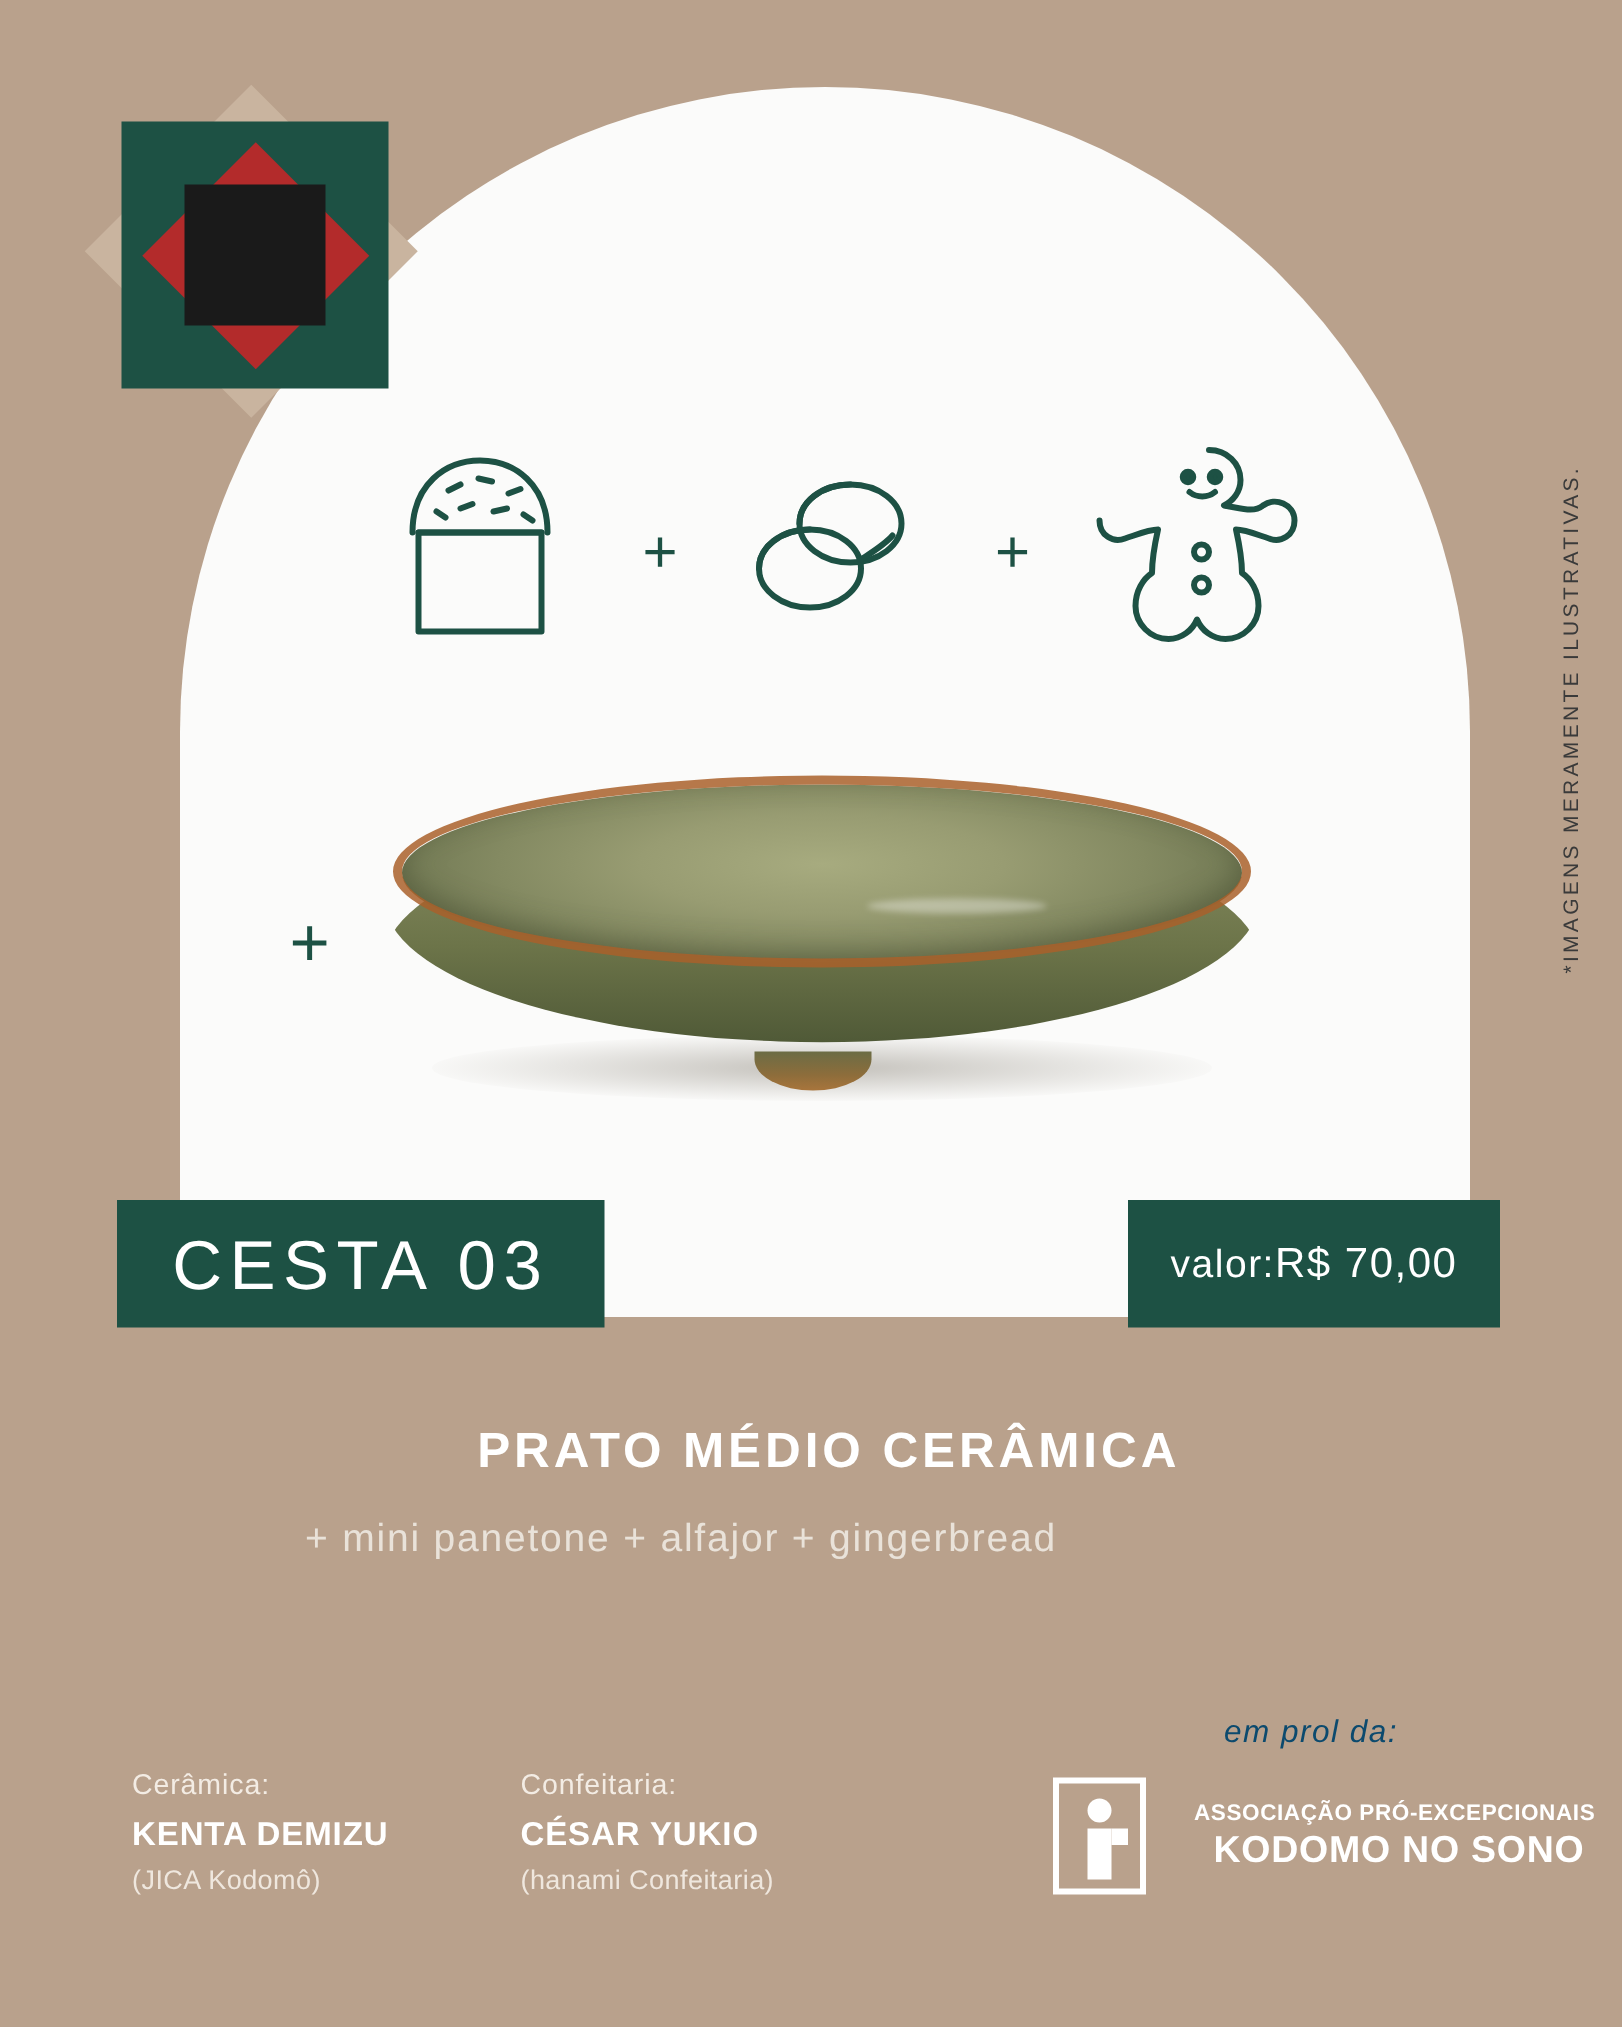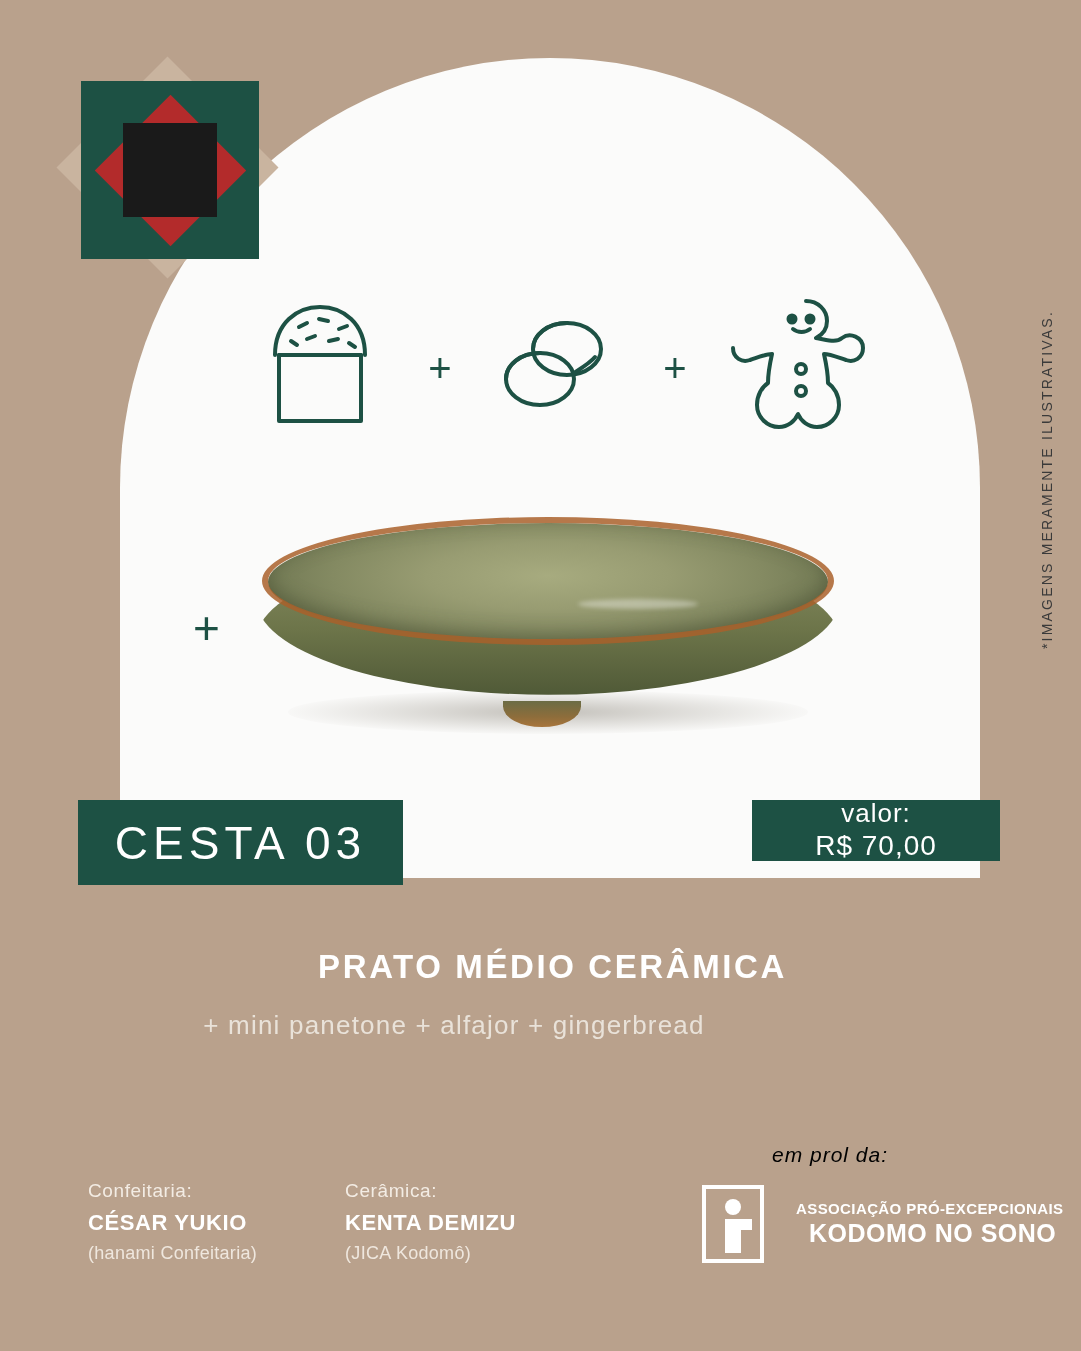--- a/index.html
+++ b/index.html
@@ -200,24 +200,24 @@
     font-family: "Liberation Sans", sans-serif;
     font-weight: 400;
   }
 
   
   .badge-valor {
     position: absolute;
     left: 752px;
     top: 800px;
     width: 248px;
-    height: 61px;
+    height: 85px;
     background: #1d5144;
     display: flex;
-    flex-direction: column;
+    flex-direction: row;
     align-items: center;
     justify-content: center;
     line-height: 1.22;
   }
   .badge-valor .v-label {
     color: #ffffff;
     font-size: 26px;
     letter-spacing: 1px;
   }
   .badge-valor .v-price {
@@ -273,23 +273,23 @@
   .credit-org {
     color: #efe7de;
     font-size: 18px;
     margin-top: 4px;
     letter-spacing: 0.3px;
   }
 
   
   .benefit-label {
     position: absolute;
-    left: 772px;
+    left: 816px;
     top: 1143px;
-    color: #000000;
+    color: #0c4a6e;
     font-size: 21px;
     font-style: italic;
     letter-spacing: 1px;
   }
   .benefit-block {
     position: absolute;
     left: 702px;
     top: 1185px;
     display: flex;
     align-items: center;
@@ -420,28 +420,28 @@
   <div class="badge-valor">
     <div class="v-label">valor:</div>
     <div class="v-price">R$ 70,00</div>
   </div>
 
   <div class="product-title">PRATO MÉDIO CERÂMICA</div>
   <div class="product-sub">+ mini panetone + alfajor + gingerbread</div>
 
   <div class="credits">
     <div class="credit-block">
+      <div class="credit-role">Cerâmica:</div>
+      <div class="credit-name">KENTA DEMIZU</div>
+      <div class="credit-org">(JICA Kodomô)</div>
+    </div>
+    <div class="credit-block">
       <div class="credit-role">Confeitaria:</div>
       <div class="credit-name">CÉSAR YUKIO</div>
       <div class="credit-org">(hanami Confeitaria)</div>
-    </div>
-    <div class="credit-block">
-      <div class="credit-role">Cerâmica:</div>
-      <div class="credit-name">KENTA DEMIZU</div>
-      <div class="credit-org">(JICA Kodomô)</div>
     </div>
   </div>
 
   <div class="benefit-label">em prol da:</div>
   <div class="benefit-block">
     <div class="benefit-logo">
       <div class="head"></div>
       <div class="body"></div>
       <div class="arm"></div>
     </div>

